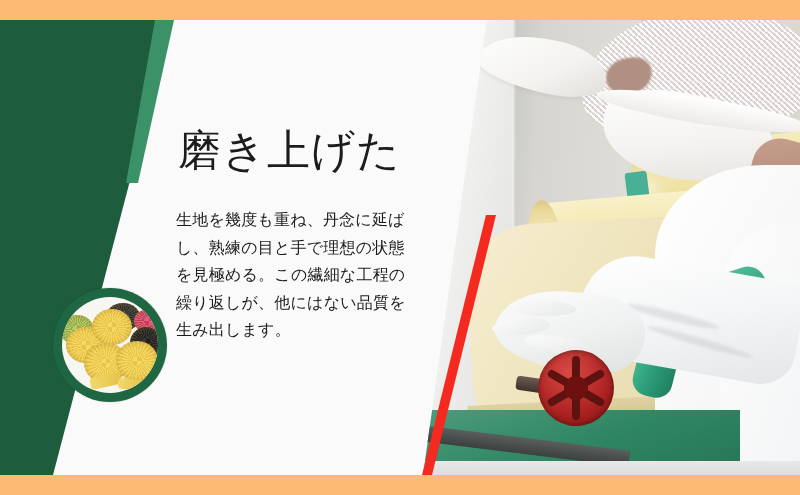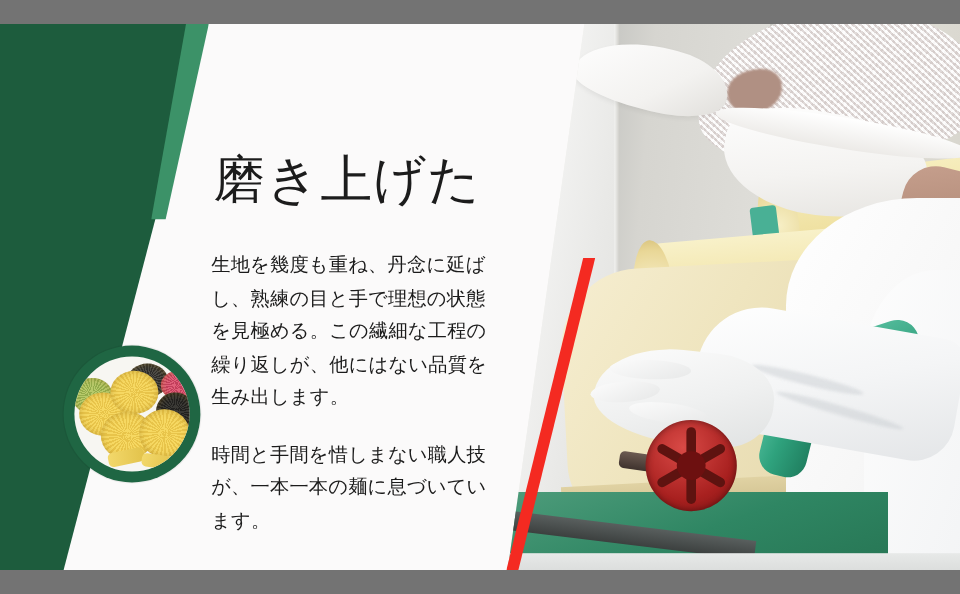--- a/index.html
+++ b/index.html
@@ -11,21 +11,21 @@
     width: 800px;
     height: 495px;
     overflow: hidden;
     font-family: "Liberation Sans", "DejaVu Sans", sans-serif;
   }
 
   #slide {
     position: relative;
     width: 800px;
     height: 495px;
-    background: #737373;
+    background: #fdba74;
     overflow: hidden;
   }
 
   
   .content-bg {
     position: absolute;
     left: 0;
     top: 20px;
     width: 800px;
     height: 455px;
@@ -448,20 +448,21 @@
     left: 176px;
     top: 208px;
     width: 238px;
   }
   .para {
     color: #1b1b1b;
     font-size: 16px;
     line-height: 1.72;
     margin: 0 0 20px 0;
     letter-spacing: .2px;
+    font-family: Liberation Mono, monospace;
   }
   .para:last-child { margin-bottom: 0; }
 </style>
 </head>
 <body>
 
 <div id="slide">
 
   <div class="content-bg"></div>
 
@@ -541,16 +542,15 @@
       <div class="penne p2"></div>
     </div>
   </div>
 
   <div class="title">
     <span class="title-line1">磨き上げた</span>
   </div>
 
   <div class="body-col">
     <p class="para">生地を幾度も重ね、丹念に延ばし、熟練の目と手で理想の状態を見極める。この繊細な工程の繰り返しが、他にはない品質を生み出します。</p>
-    <p class="para">時間と手間を惜しまない職人技が、一本一本の麺に息づいています。</p>
   </div>
 
 </div>
 
 </body></html>

